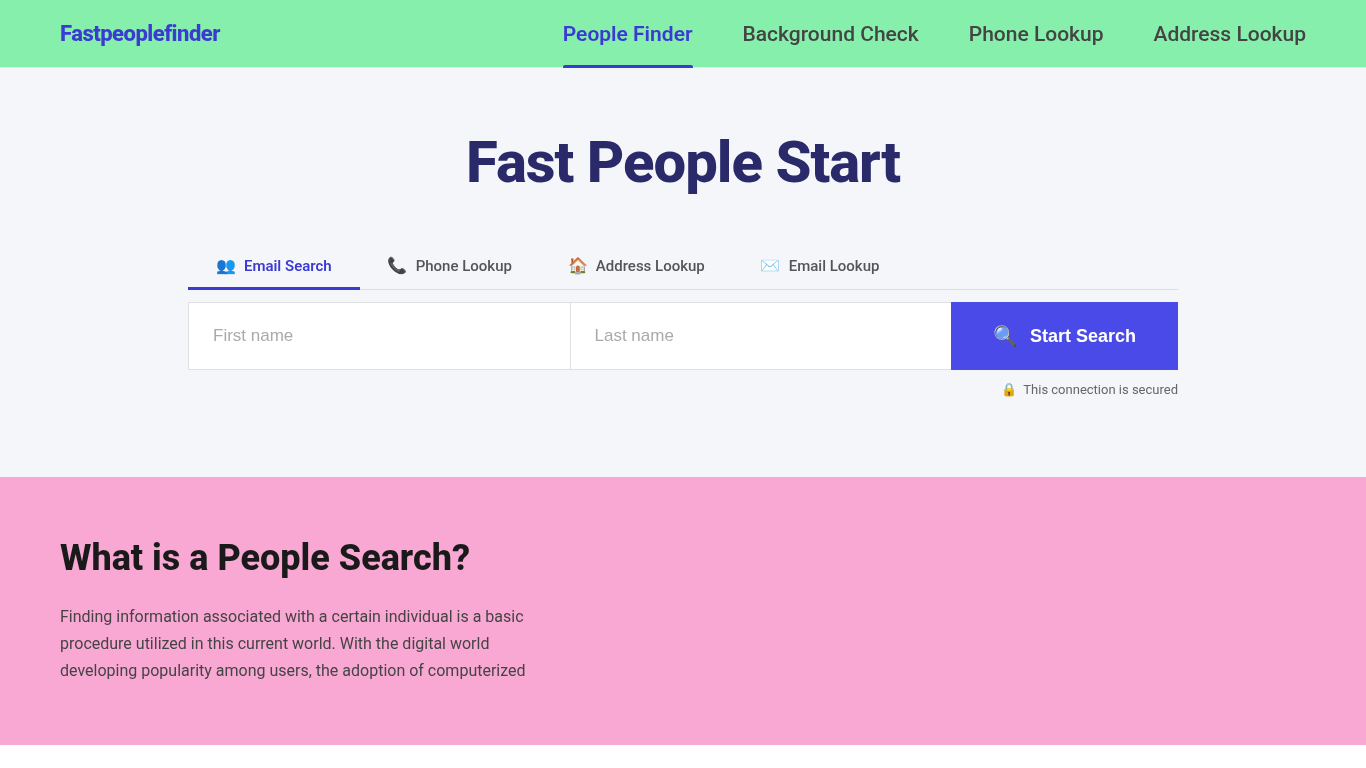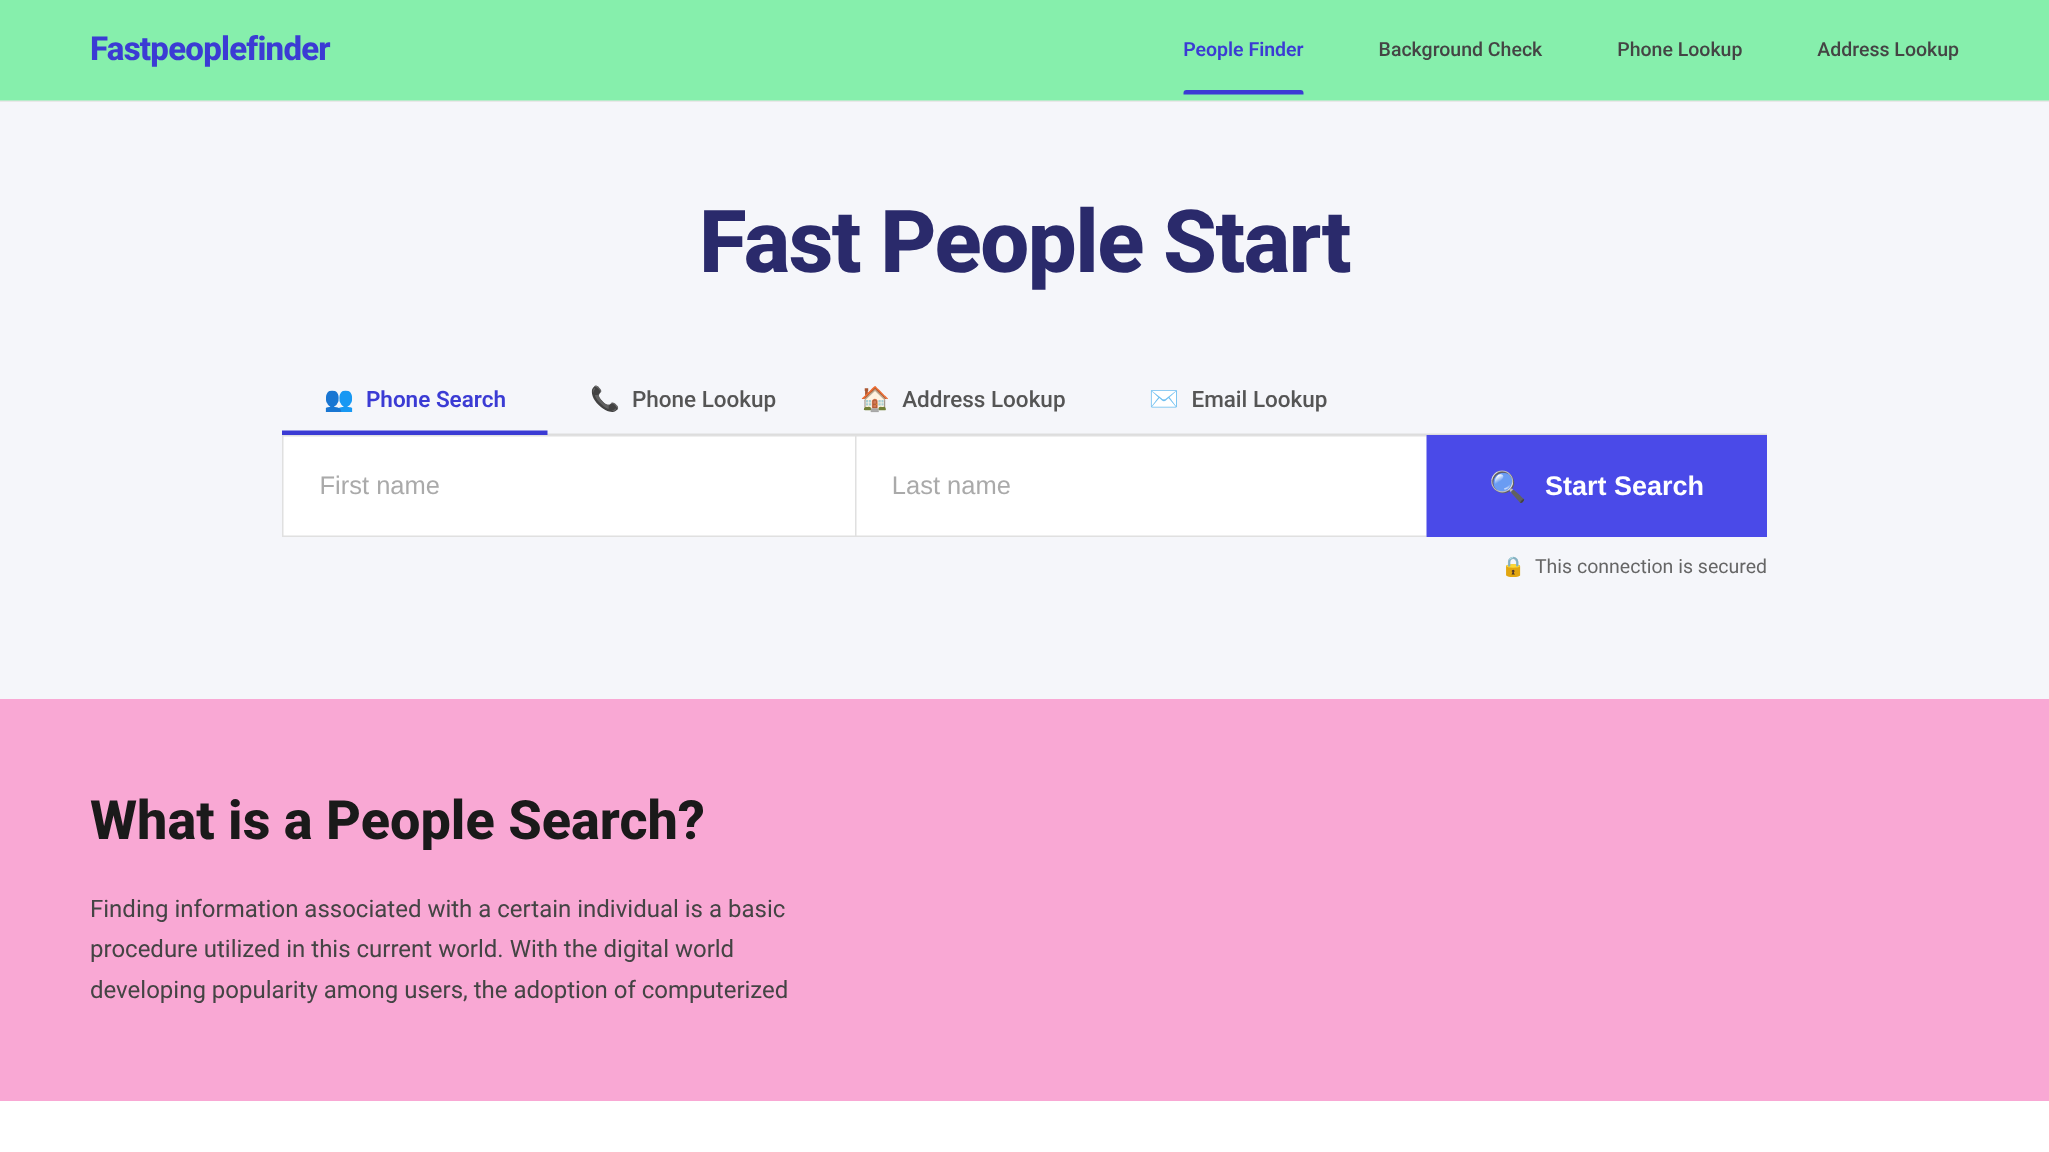--- a/index.html
+++ b/index.html
@@ -35,21 +35,21 @@
       letter-spacing: -0.5px;
     }
 
     nav {
       display: flex;
       align-items: center;
       gap: 50px;
     }
 
     .nav-item {
-      font-size: 13px;
+      font-size: 21px;
       font-weight: 500;
       color: #444;
       text-decoration: none;
       cursor: pointer;
       padding-bottom: 22px;
       padding-top: 22px;
       position: relative;
     }
 
     .nav-item.active {
@@ -128,21 +128,21 @@
       font-size: 16px;
     }
 
     
     .search-form {
       display: flex;
       align-items: center;
       gap: 0;
       width: 100%;
       max-width: 990px;
-      margin-top: 0;
+      margin-top: 12px;
       background: #fff;
     }
 
     .search-input {
       flex: 1;
       height: 68px;
       padding: 0 24px;
       font-size: 17px;
       color: #888;
       border: 1px solid #e0e0e0;
@@ -244,21 +244,21 @@
 </header>
 
 <section class="hero">
   <h1 class="hero-title">Fast People Start</h1>
 
   <div class="search-form-wrapper">
 
     <div class="search-tabs">
       <div class="tab active">
         <span class="tab-icon">👥</span>
-        <span>Phone Search</span>
+        <span>Email Search</span>
       </div>
       <div class="tab">
         <span class="tab-icon">📞</span>
         <span>Phone Lookup</span>
       </div>
       <div class="tab">
         <span class="tab-icon">🏠</span>
         <span>Address Lookup</span>
       </div>
       <div class="tab">

